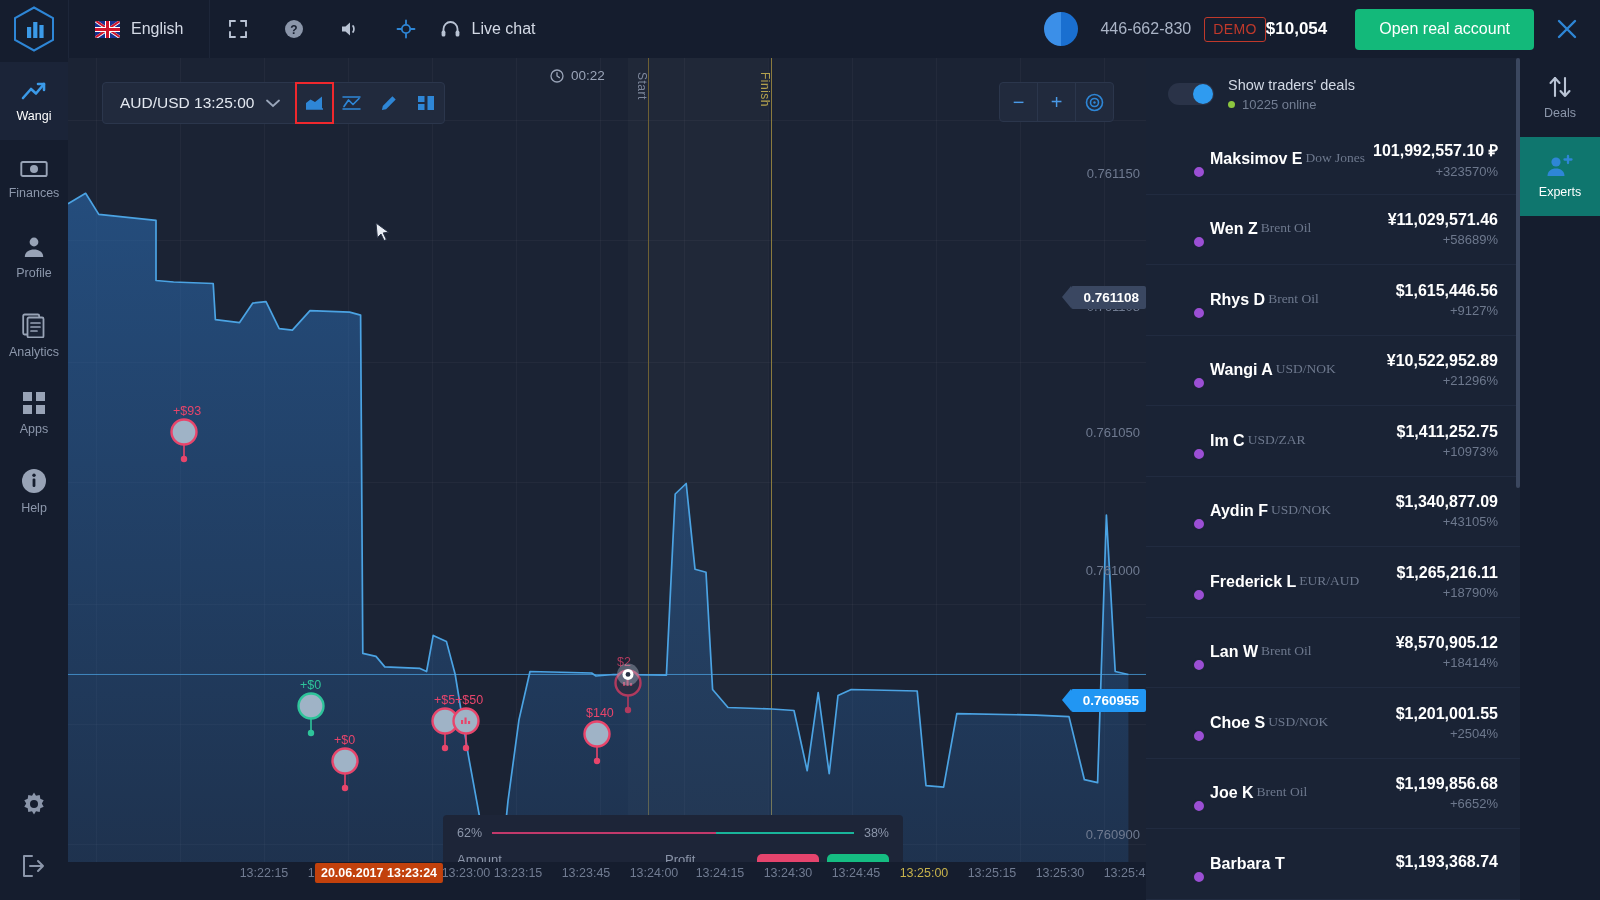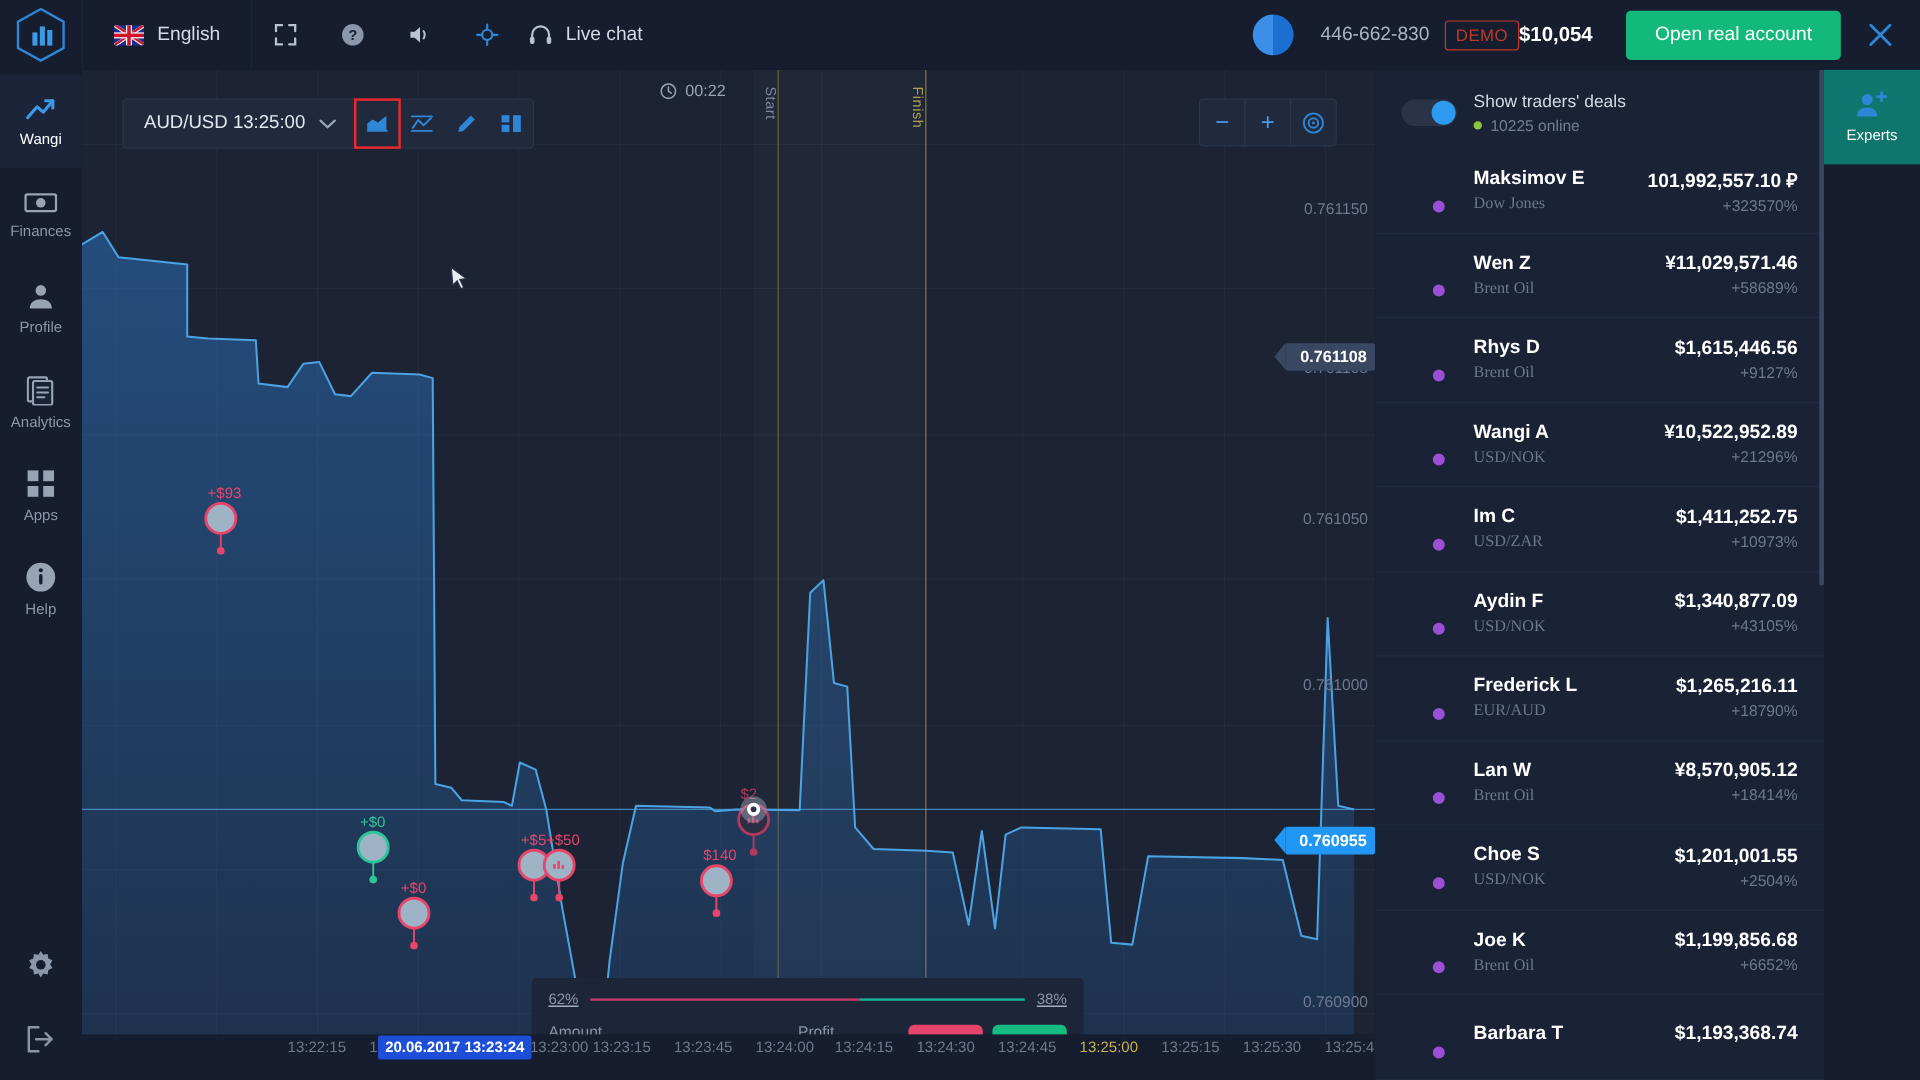--- a/index.html
+++ b/index.html
@@ -134,21 +134,21 @@
     background: #212a3d; border: 1px solid #2b364c; border-radius: 4px;
     display: flex; align-items: center; z-index: 14;
   }
   .zb { width: 37px; height: 38px; display: flex; align-items: center; justify-content: center; cursor: pointer; color: #4a9ae8; font-size: 20px; }
 
   
   .trade-panel {
     position: absolute; left: 375px; top: 757px; width: 460px; height: 105px;
     background: #1d2538; border-radius: 4px 4px 0 0; z-index: 16; padding: 10px 14px 0;
   }
-  .payout-row { display: flex; align-items: center; gap: 10px; height: 16px; text-decoration: underline; }
+  .payout-row { display: flex; align-items: center; gap: 10px; height: 16px; }
   .payout-pct { font-size: 12.5px; color: #8b95a9; }
   .payout-bar { flex: 1; height: 2px; position: relative; display: flex; }
   .payout-bar .red { background: #c2396b; height: 2px; }
   .payout-bar .green { background: #19b49a; height: 2px; }
   .tp-body { display: flex; align-items: flex-start; margin-top: 11px; }
   .tp-col { display: flex; flex-direction: column; }
   .tp-lbl { font-size: 13px; color: #8b95a9; margin-bottom: 7px; }
   .amount-box { display: flex; align-items: center; border: 1px solid #2e3a51; border-radius: 3px; height: 37px; }
   .amt-btn { width: 38px; height: 35px; display: flex; align-items: center; justify-content: center; color: #c4ccda; font-size: 18px; cursor: pointer; }
   .amt-val { width: 88px; text-align: center; font-size: 16px; color: #eef2f8; border-left: 1px solid #2e3a51; border-right: 1px solid #2e3a51; line-height: 35px; }
@@ -163,21 +163,21 @@
   .dir-up .dir-inner { background: rgba(0,0,0,0.13); }
 
   
   .time-axis {
     position: absolute; left: 68px; top: 862px; width: 1078px; height: 38px;
     background: #151d2e; z-index: 18;
   }
   .tick { position: absolute; top: 4px; font-size: 12.5px; color: #707b91; transform: translateX(-50%); white-space: nowrap; }
   .tick.expiry { color: #c7b24b; }
   .tick.current {
-    background: #1d4ed8; color: #fff; font-weight: bold; padding: 3px 6px; top: 1px; border-radius: 2px;
+    background: #c2410c; color: #fff; font-weight: bold; padding: 3px 6px; top: 1px; border-radius: 2px;
   }
 
   
   .rpanel {
     position: absolute; top: 58px; left: 1146px; width: 374px; height: 842px;
     background: #1a2335; z-index: 25; overflow: hidden;
   }
   .toggle-row { display: flex; align-items: center; gap: 14px; padding: 18px 0 16px 22px; }
   .toggle {
     width: 46px; height: 22px; border-radius: 11px; background: #2a3348; position: relative; cursor: pointer; flex: none;
@@ -191,21 +191,21 @@
   .trader-row {
     height: 70.5px; display: flex; align-items: center; padding: 0 22px 0 20px;
     border-bottom: 1px solid #212b40; cursor: pointer;
   }
   .tr-av { width: 38px; height: 38px; border-radius: 50%; position: relative; flex: none; overflow: visible; }
   .tr-av .img { width: 38px; height: 38px; border-radius: 50%; overflow: hidden; }
   .tr-av .badge {
     position: absolute; right: -2px; bottom: -1px; width: 14px; height: 14px; border-radius: 50%;
     background: #9b4fd4; border: 2px solid #1a2335;
   }
-  .tr-names { margin-left: 24px; display: flex; flex-direction: column; gap: 3px; }
+  .tr-names { margin-left: 6px; display: flex; flex-direction: row; gap: 3px; }
   .tr-name { font-size: 16px; color: #ffffff; font-weight: bold; }
   .tr-asset { font-size: 13.5px; color: #6d788d; font-family: Liberation Serif, serif; }
   .tr-nums { margin-left: auto; text-align: right; display: flex; flex-direction: column; gap: 3px; }
   .tr-amt { font-size: 16px; color: #ffffff; font-weight: bold; }
   .tr-pct { font-size: 13px; color: #6d788d; }
   .rscroll {
     position: absolute; right: 0; top: 0; width: 4px; height: 430px; background: #3b475f; border-radius: 2px;
   }
 
   
@@ -733,20 +733,27 @@
           <span class="tr-nums">
             <span class="tr-amt">$1,193,368.74</span>
             <span class="tr-pct"></span>
           </span>
         </div>
       </div>
     <div class="rscroll"></div>
   </div>
 
   <div class="rsidebar">
+    <div class="rnav-item">
+      <svg width="26" height="24" viewBox="0 0 26 24">
+        <path d="M8 21V3M8 3L3.5 8M8 3l4.5 5" fill="none" stroke="#b9c3d4" stroke-width="2.1" stroke-linecap="round" stroke-linejoin="round"></path>
+        <path d="M18 3v18M18 21l4.5-5M18 21l-4.5-5" fill="none" stroke="#b9c3d4" stroke-width="2.1" stroke-linecap="round" stroke-linejoin="round"></path>
+      </svg>
+      <span class="lbl">Deals</span>
+    </div>
     <div class="rnav-item active">
       <svg width="28" height="24" viewBox="0 0 28 24">
         <circle cx="10" cy="8" r="4.6" fill="#2e86d6"></circle>
         <path d="M1.5 22c0-4.8 3.8-7.4 8.5-7.4s8.5 2.6 8.5 7.4z" fill="#2e86d6"></path>
         <path d="M22 2v7M18.5 5.5h7" stroke="#2e86d6" stroke-width="2.3" stroke-linecap="round"></path>
       </svg>
       <span class="lbl">Experts</span>
     </div>
   </div>
 

